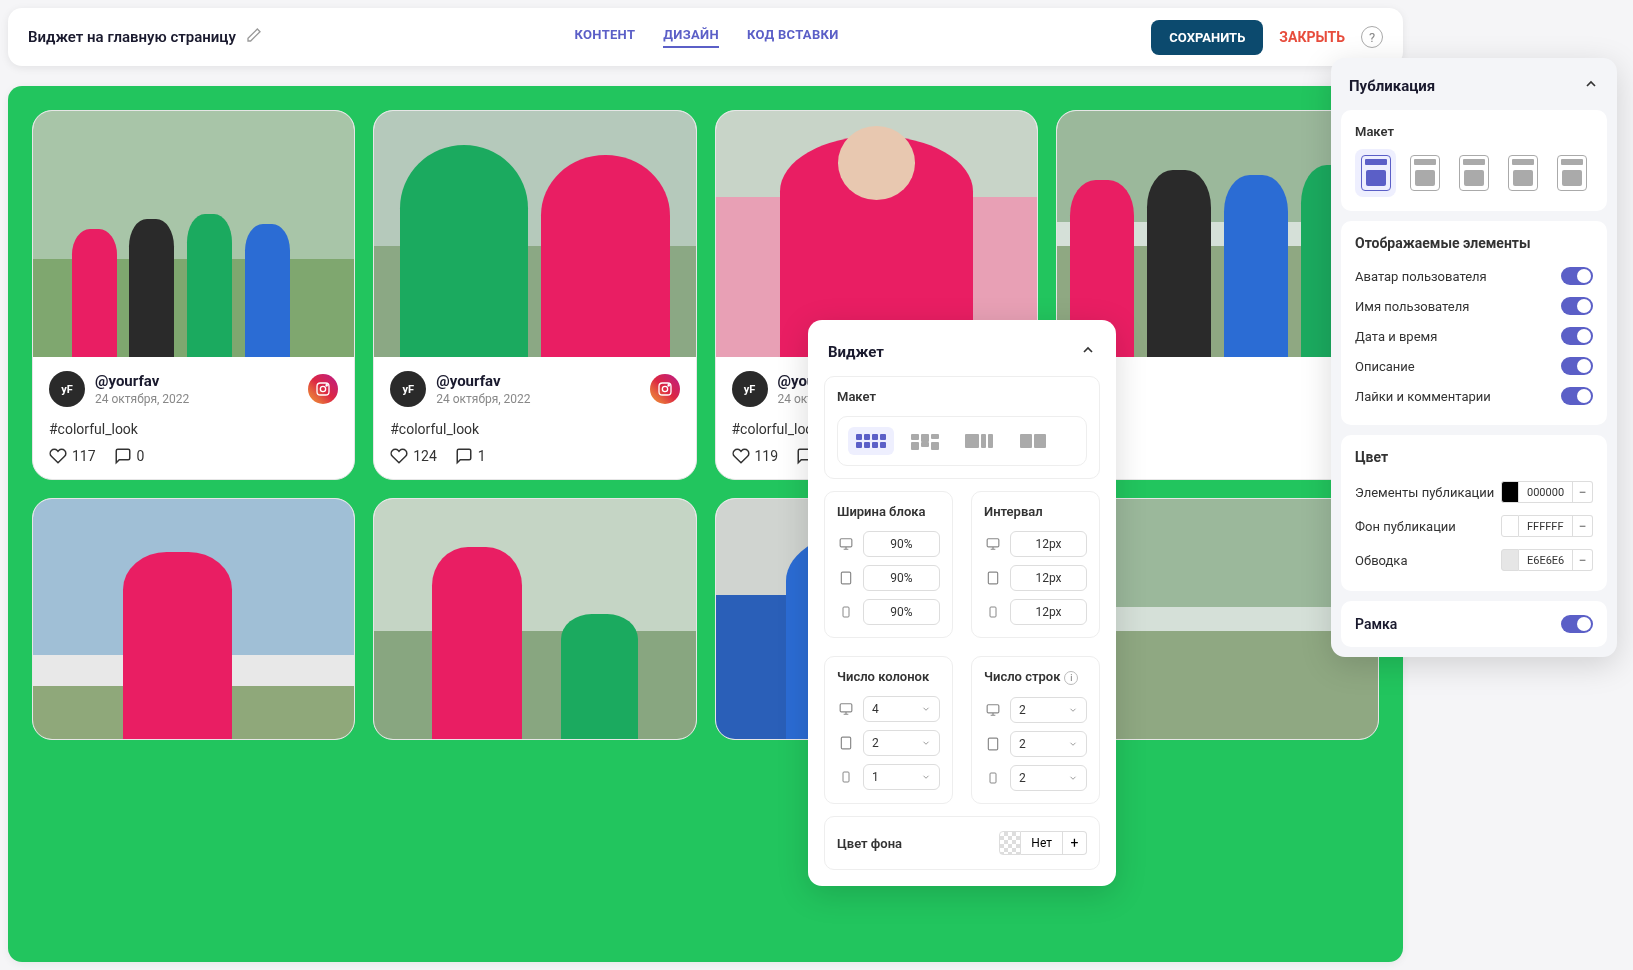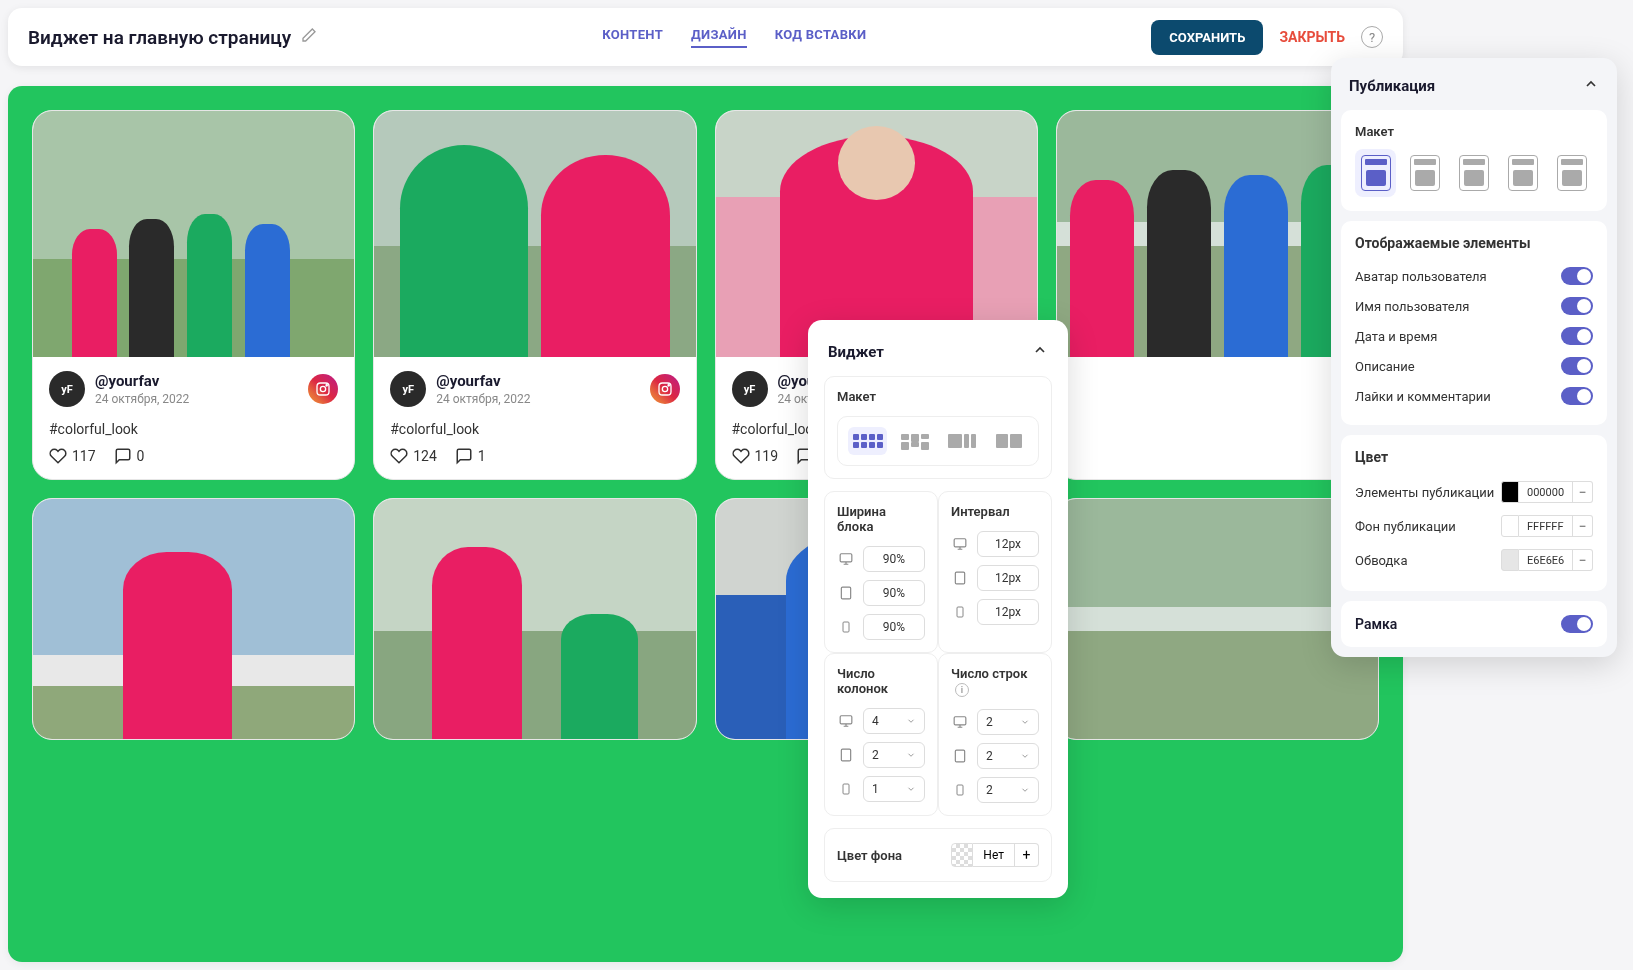--- a/index.html
+++ b/index.html
@@ -1,20 +1,20 @@
 <!DOCTYPE html>
 <html><head>
 <meta charset="utf-8">
 <style>
 * { box-sizing: border-box; margin: 0; padding: 0; font-family: -apple-system, BlinkMacSystemFont, 'Segoe UI', Roboto, sans-serif; }
 body { background: #f5f5f7; width: 1633px; height: 970px; position: relative; overflow: hidden; }
 
 
 .topbar { position: absolute; top: 8px; left: 8px; right: 230px; height: 58px; background: #fff; border-radius: 14px; box-shadow: 0 2px 8px rgba(0,0,0,0.08); display: flex; align-items: center; padding: 0 20px; z-index: 5; }
-.topbar-title { font-size: 19px; font-weight: 600; color: #1a1a2e; margin-right: 10px; }
+.topbar-title { font-size: 15px; font-weight: 600; color: #1a1a2e; margin-right: 10px; }
 .edit-icon { color: #999; cursor: pointer; }
 .topbar-nav { display: flex; gap: 28px; margin: 0 auto; }
 .nav-item { font-size: 13px; font-weight: 700; color: #5b5fc7; letter-spacing: 0.3px; cursor: pointer; padding-bottom: 4px; }
 .nav-item.active { border-bottom: 2px solid #5b5fc7; }
 .topbar-actions { display: flex; align-items: center; gap: 16px; }
 .btn-save { background: #0c4a6e; color: #fff; border: none; padding: 10px 18px; font-size: 13px; font-weight: 700; border-radius: 8px; cursor: pointer; }
 .btn-close { color: #e74c3c; font-size: 14px; font-weight: 700; cursor: pointer; }
 .help-icon { width: 22px; height: 22px; border: 1.5px solid #aaa; border-radius: 50%; display: flex; align-items: center; justify-content: center; font-size: 13px; color: #888; cursor: pointer; }
 
 
@@ -29,32 +29,32 @@
 .username { font-size: 15px; font-weight: 700; color: #1a1a2e; }
 .post-date { font-size: 12px; color: #888; margin-top: 2px; }
 .ig-icon { width: 30px; height: 30px; border-radius: 50%; background: linear-gradient(45deg, #f09433, #e6683c, #dc2743, #cc2366, #bc1888); display: flex; align-items: center; justify-content: center; }
 .ig-icon svg { width: 16px; height: 16px; }
 .hashtag { font-size: 14px; color: #333; margin-top: 14px; }
 .card-stats { display: flex; gap: 18px; margin-top: 10px; align-items: center; }
 .stat { display: flex; align-items: center; gap: 5px; font-size: 14px; color: #333; }
 .card.second-row .card-img { height: 240px; }
 
 
-.panel-widget { position: absolute; top: 320px; left: 808px; width: 260px; background: #fff; border-radius: 14px; box-shadow: 0 8px 32px rgba(0,0,0,0.15); z-index: 10; padding: 16px; }
+.panel-widget { position: absolute; top: 320px; left: 808px; width: 308px; background: #fff; border-radius: 14px; box-shadow: 0 8px 32px rgba(0,0,0,0.15); z-index: 10; padding: 16px; }
 .panel-header { display: flex; align-items: center; justify-content: space-between; padding: 6px 4px 14px; }
 .panel-title { font-size: 15px; font-weight: 700; color: #1a1a2e; }
 .section-label { font-size: 13px; font-weight: 600; color: #333; margin-bottom: 10px; }
 .layout-options { display: flex; gap: 8px; padding: 10px; background: #fff; border: 1px solid #eee; border-radius: 10px; }
 .layout-opt { width: 46px; height: 28px; border-radius: 6px; display: flex; align-items: center; justify-content: center; cursor: pointer; }
 .layout-opt.selected { background: #eeeffe; }
 .layout-grid-icon { display: grid; grid-template-columns: repeat(4, 6px); grid-template-rows: repeat(2, 6px); gap: 2px; }
 .layout-grid-icon span { background: #aaa; border-radius: 1px; }
 .layout-opt.selected .layout-grid-icon span { background: #5b5fc7; }
 
-.input-grid { display: grid; grid-template-columns: 1fr 1fr; gap: 0; margin-top: 12px; }
+.input-grid { display: grid; grid-template-columns: 1fr 1fr; gap: 18px; margin-top: 12px; }
 .input-box { border: 1px solid #eee; border-radius: 10px; padding: 12px; }
 .input-box .section-label { margin-bottom: 12px; }
 .input-row { display: flex; align-items: center; gap: 8px; margin-bottom: 8px; }
 .input-row:last-child { margin-bottom: 0; }
 .device-icon { width: 18px; color: #888; display: flex; justify-content: center; }
 .mini-input { flex: 1; border: 1px solid #ddd; border-radius: 6px; padding: 5px 8px; font-size: 12px; color: #333; text-align: center; width: 60px; }
 .mini-select { flex: 1; border: 1px solid #ddd; border-radius: 6px; padding: 5px 8px; font-size: 12px; color: #333; display: flex; justify-content: space-between; align-items: center; cursor: pointer; }
 .info-icon { width: 14px; height: 14px; border: 1px solid #bbb; border-radius: 50%; font-size: 9px; display: inline-flex; align-items: center; justify-content: center; color: #999; margin-left: 4px; }
 
 .bg-color-row { display: flex; align-items: center; justify-content: space-between; border: 1px solid #eee; border-radius: 10px; padding: 14px 12px; margin-top: 12px; gap: 44px; }

